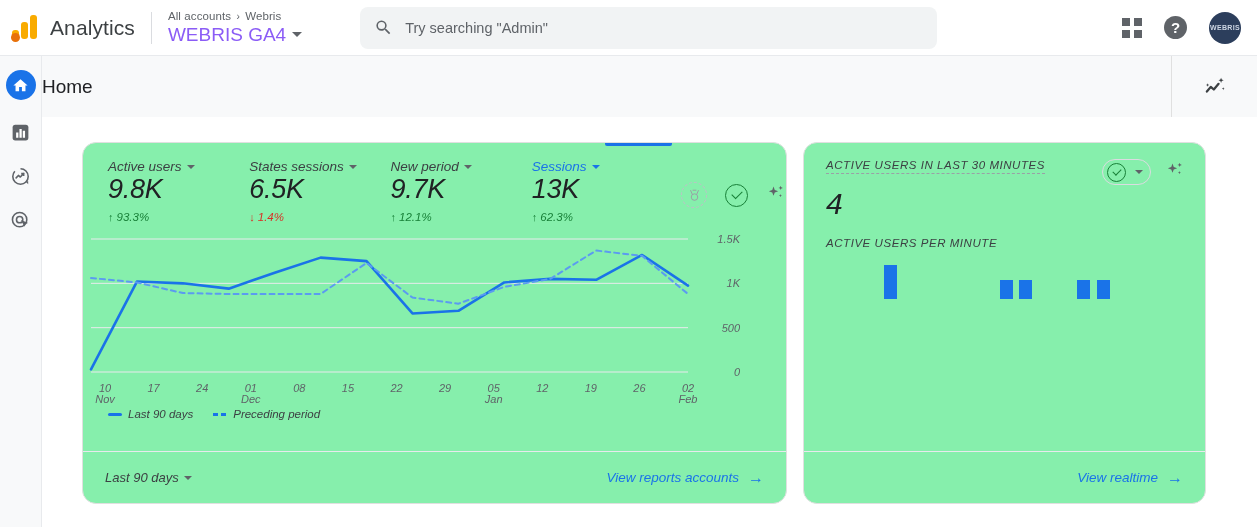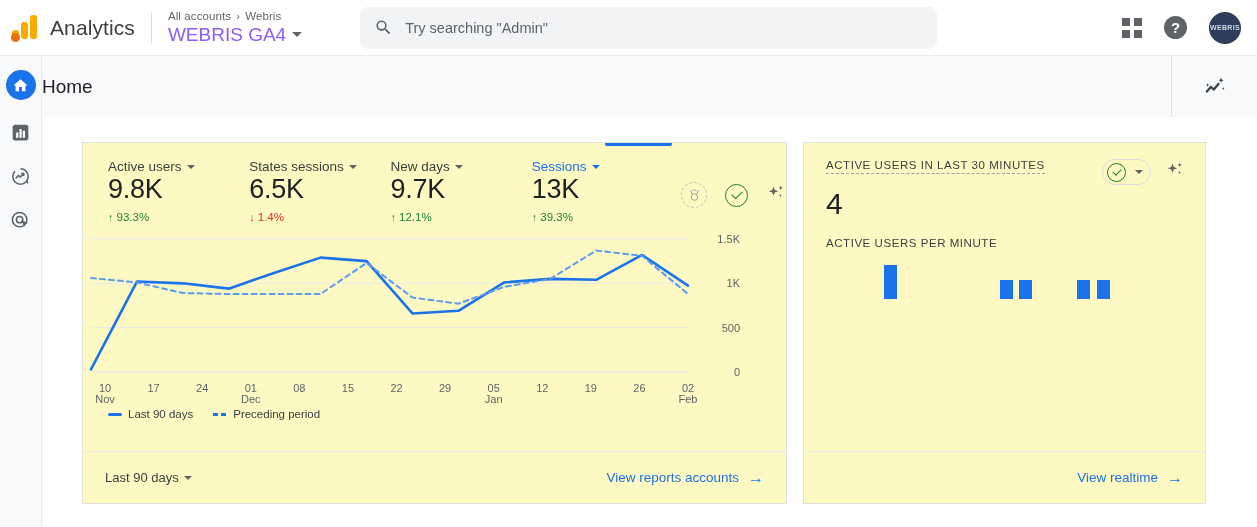--- a/index.html
+++ b/index.html
@@ -90,22 +90,22 @@
     border-left: 1px solid #e0e0e0;
   }
 
   
   .content {
     position: absolute; top: 117px; left: 42px; width: 1215px; height: 410px;
     background: #fff;
   }
 
   .card {
-    position: absolute; background: #fef9c3; border: 1px solid #e0e0e0;
-    border-radius: 0; overflow: hidden;
+    position: absolute; background: #86efac; border: 1px solid #e0e0e0;
+    border-radius: 14px; overflow: hidden; font-style: italic;
   }
   #overview-card { left: 40px; top: 25px; width: 705px; height: 362px; }
   #realtime-card { left: 761px; top: 25px; width: 403px; height: 362px; }
 
   .tab-indicator {
     position: absolute; top: 0; height: 3px; background: #1a73e8; border-radius: 0 0 2px 2px;
   }
 
   
   .metrics { display: flex; padding: 16px 0 0 25px; position: relative; }
@@ -302,39 +302,39 @@
         </div>
         <div class="mval">6.5K</div>
         <div class="mdelta down">
           <span class="arrow">↓</span>
           <span>1.4%</span>
         </div>
       </div>
 
       <div class="metric">
         <div class="mlabel">
-          <span>New days</span>
+          <span>New period</span>
           <span class="caret sm"></span>
         </div>
         <div class="mval">9.7K</div>
         <div class="mdelta up">
           <span class="arrow">↑</span>
           <span>12.1%</span>
         </div>
       </div>
 
       <div class="metric sel">
         <div class="mlabel">
           <span>Sessions</span>
           <span class="caret sm blue"></span>
         </div>
         <div class="mval">13K</div>
         <div class="mdelta up">
           <span class="arrow">↑</span>
-          <span>39.3%</span>
+          <span>62.3%</span>
         </div>
       </div>
 
       <div class="metric-icons">
         <div class="medal-badge">
           <svg width="15" height="15" viewBox="0 0 24 24">
             <circle cx="12" cy="14.5" r="5.2" fill="none" stroke="#9aa0a6" stroke-width="1.6"></circle>
             <path fill="none" stroke="#9aa0a6" stroke-width="1.6" d="M8.4 10L5.6 3.5M15.6 10l2.8-6.5M9 3.5h6"></path>
           </svg>
         </div>

